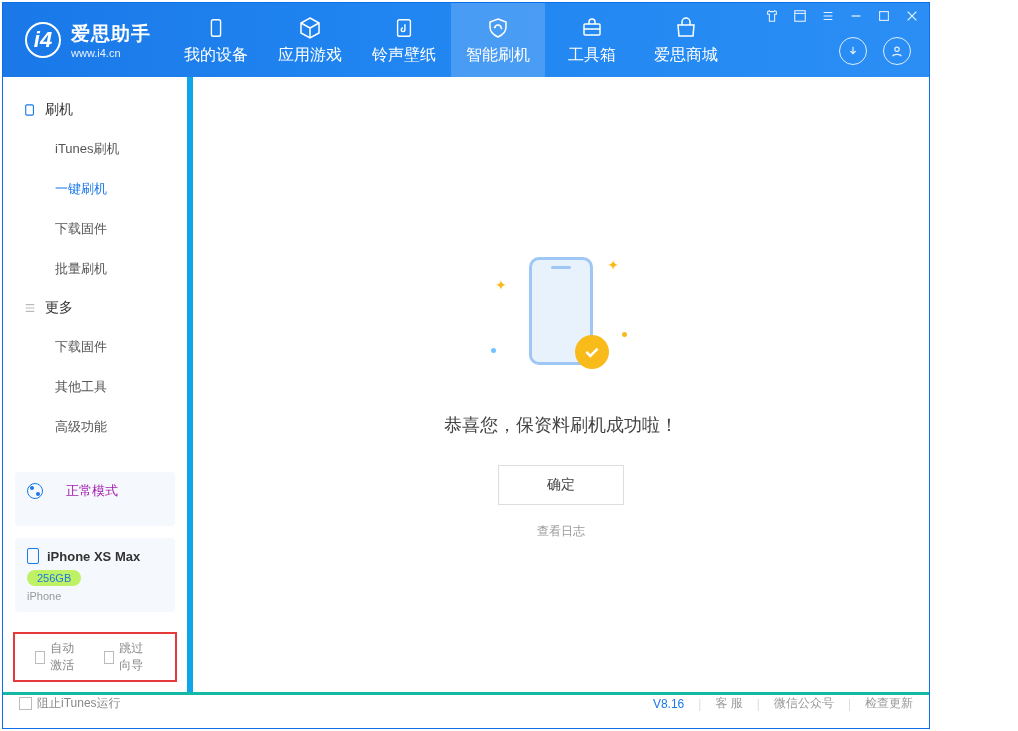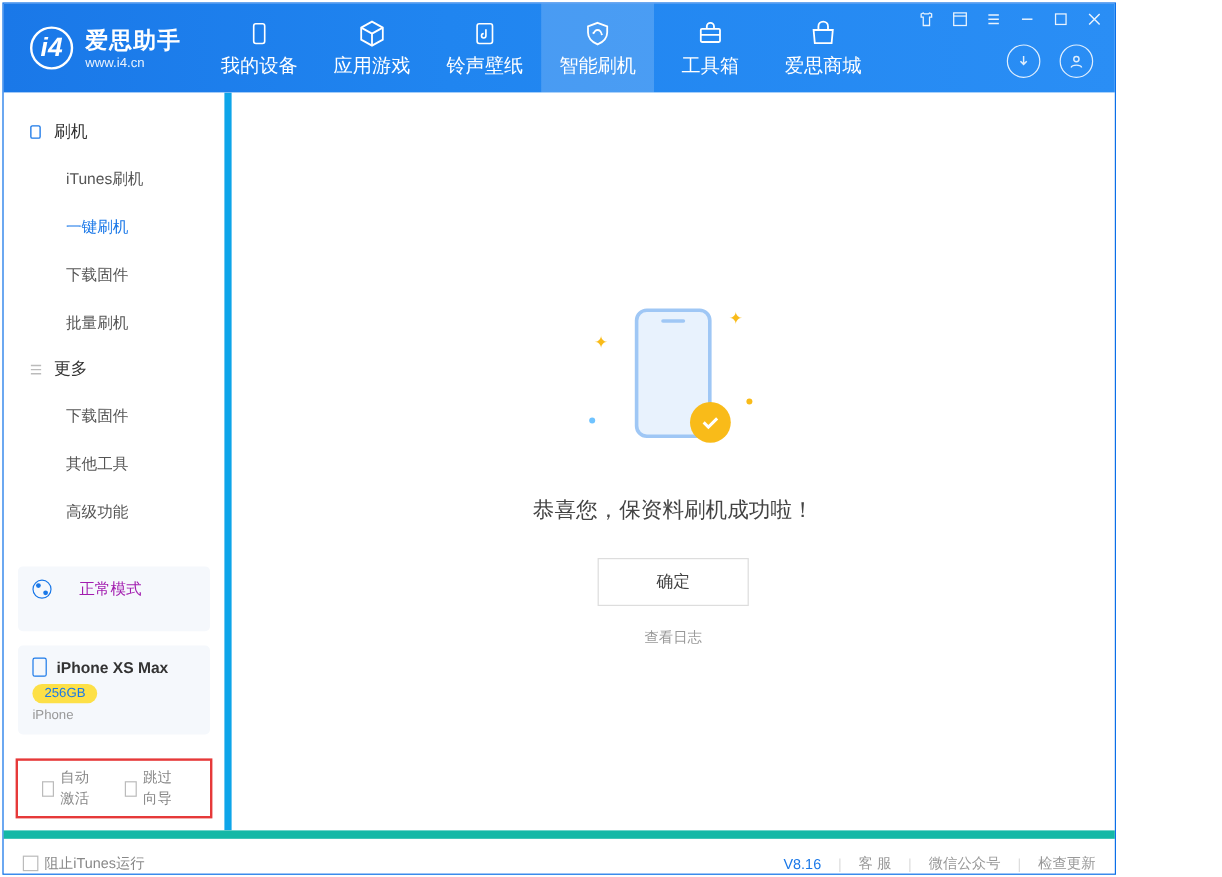--- a/index.html
+++ b/index.html
@@ -38,21 +38,21 @@
 .device-box { margin: 6px 12px; padding: 10px 12px; background: #f5f8fc; border-radius: 4px; }
 .device-mode { display: flex; align-items: center; gap: 23px; font-size: 13px; color: #a21caf; margin-bottom: 16px; }
 .mode-icon { width: 16px; height: 16px; border: 1.5px solid #1a78e8; border-radius: 50%; position: relative; }
 .mode-icon::before, .mode-icon::after { content: ''; position: absolute; background: #1a78e8; border-radius: 50%; }
 .mode-icon::before { width: 4px; height: 4px; top: 2px; left: 2px; }
 .mode-icon::after { width: 4px; height: 4px; bottom: 2px; right: 2px; }
 
 .device-info { margin: 6px 12px 10px; padding: 10px 12px; background: #f5f8fc; border-radius: 4px; }
 .device-name { display: flex; align-items: flex-end; gap: 8px; font-size: 13px; font-weight: 600; color: #333; }
 .phone-mini-icon { width: 12px; height: 16px; border: 1.5px solid #1a78e8; border-radius: 2px; position: relative; }
-.badge { display: inline-block; background: #fde047; color: #1a78e8; border-radius: 10px; padding: 2px 10px; font-size: 11px; margin-top: 6px; }
+.badge { display: inline-block; background: #bef264; color: #1a78e8; border-radius: 10px; padding: 2px 10px; font-size: 11px; margin-top: 6px; }
 .device-type { font-size: 11px; color: #999; margin-top: 4px; }
 
 .options-row { margin: 10px 10px; padding: 6px 20px; border: 2px solid #e63939; display: flex; gap: 18px; align-items: center; }
 .chk-row { display: flex; align-items: center; gap: 5px; font-size: 12px; color: #888; }
 .chk { width: 13px; height: 13px; border: 1px solid #bbb; background: #fff; }
 
 
 .main { flex: 1; position: relative; display: flex; flex-direction: column; align-items: center; }
 .illus { margin-top: 170px; width: 140px; height: 140px; position: relative; }
 .phone-big { width: 64px; height: 108px; border: 3px solid #9fc7f5; border-radius: 10px; background: #e8f2fd; position: absolute; left: 38px; top: 10px; }
@@ -64,21 +64,21 @@
 .sparkle.s2 { right: 12px; top: 10px; }
 .dot { position: absolute; width: 5px; height: 5px; border-radius: 50%; }
 .dot.d1 { background:#6fc3ff; left: 0; bottom: 34px; }
 .dot.d2 { background:#f9bb19; right: 4px; bottom: 50px; }
 
 .success-text { margin-top: 26px; font-size: 18px; color: #444; }
 .ok-btn { margin-top: 28px; border: 1px solid #ddd; background: #fff; padding: 10px 48px; font-size: 14px; color: #444; cursor: pointer; }
 .log-link { margin-top: 18px; font-size: 12px; color: #999; cursor: pointer; }
 
 
-.footer { height: 36px; border-top: 7px solid #14b8a6; display: flex; align-items: flex-end; padding: 0 16px; font-size: 12px; color: #999; }
+.footer { height: 36px; border-top: 3px solid #14b8a6; display: flex; align-items: flex-start; padding: 0 16px; font-size: 12px; color: #999; }
 .footer-left { display: flex; align-items: center; gap: 6px; }
 .footer-right { margin-left: auto; display: flex; align-items: center; gap: 14px; }
 .ver { color: #1a78e8; }
 .divider { color: #ddd; }
 .foot-link { cursor: pointer; }
 
 svg { display: block; }
 </style>
 </head>
 <body>

